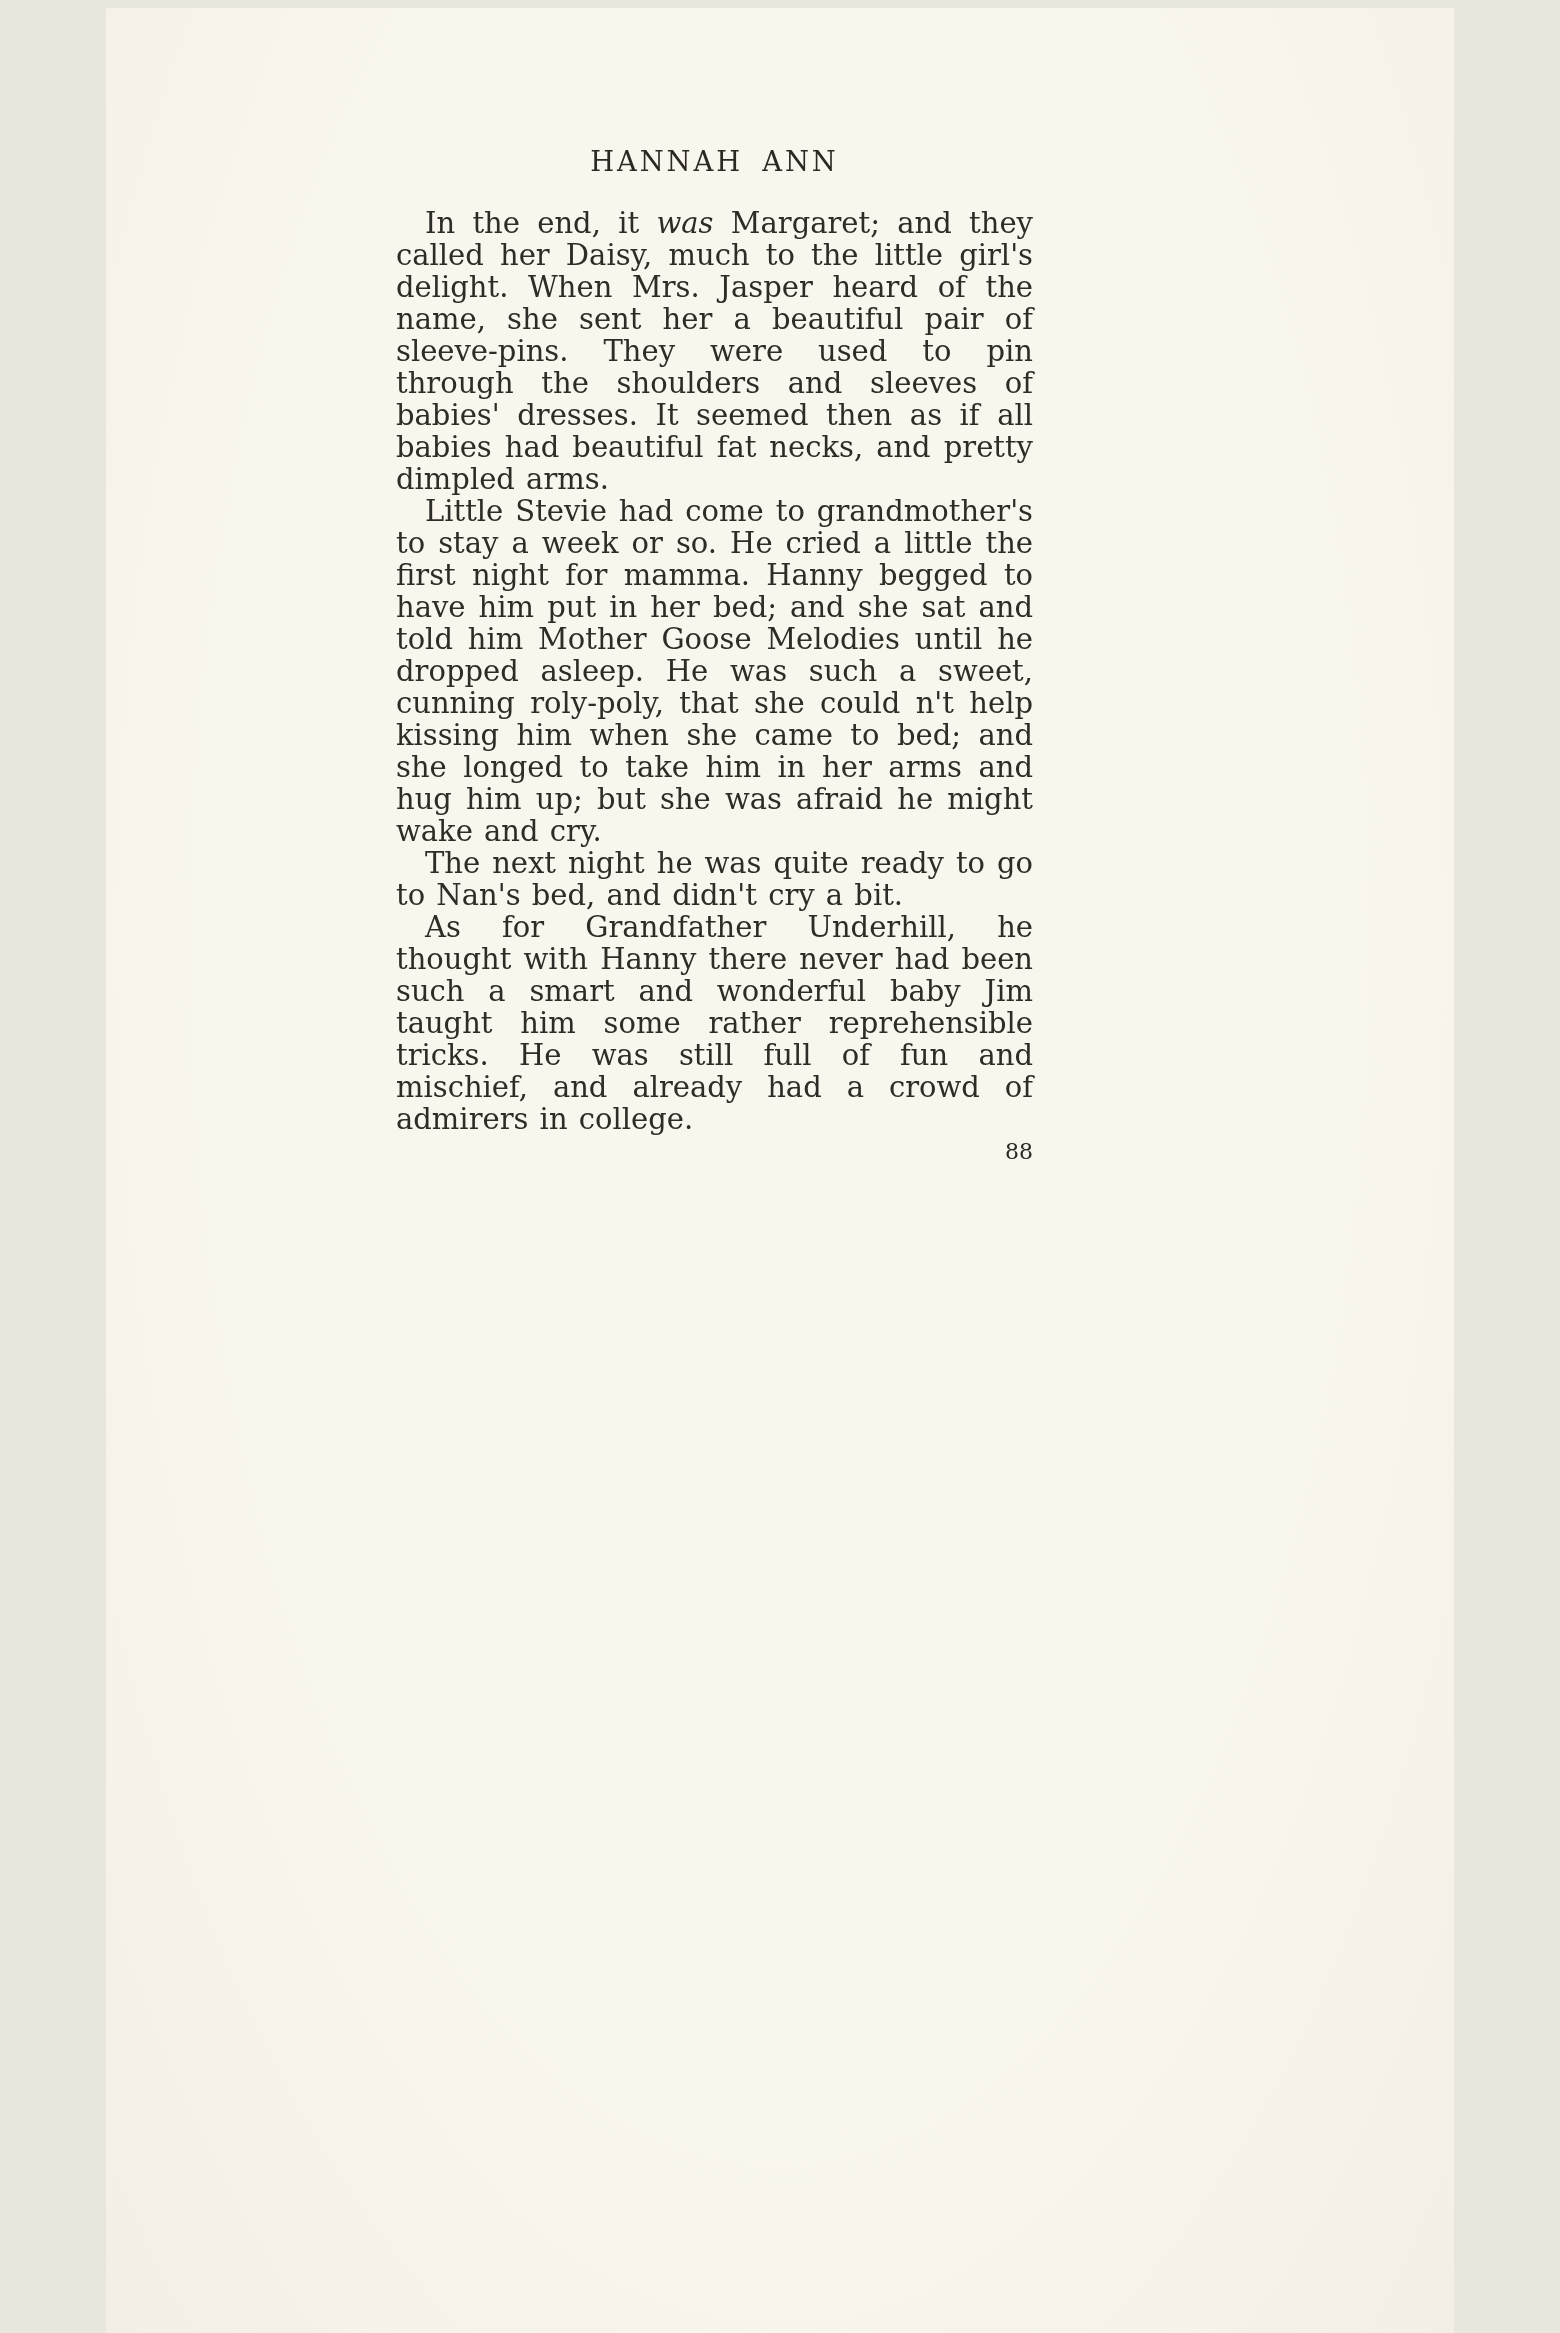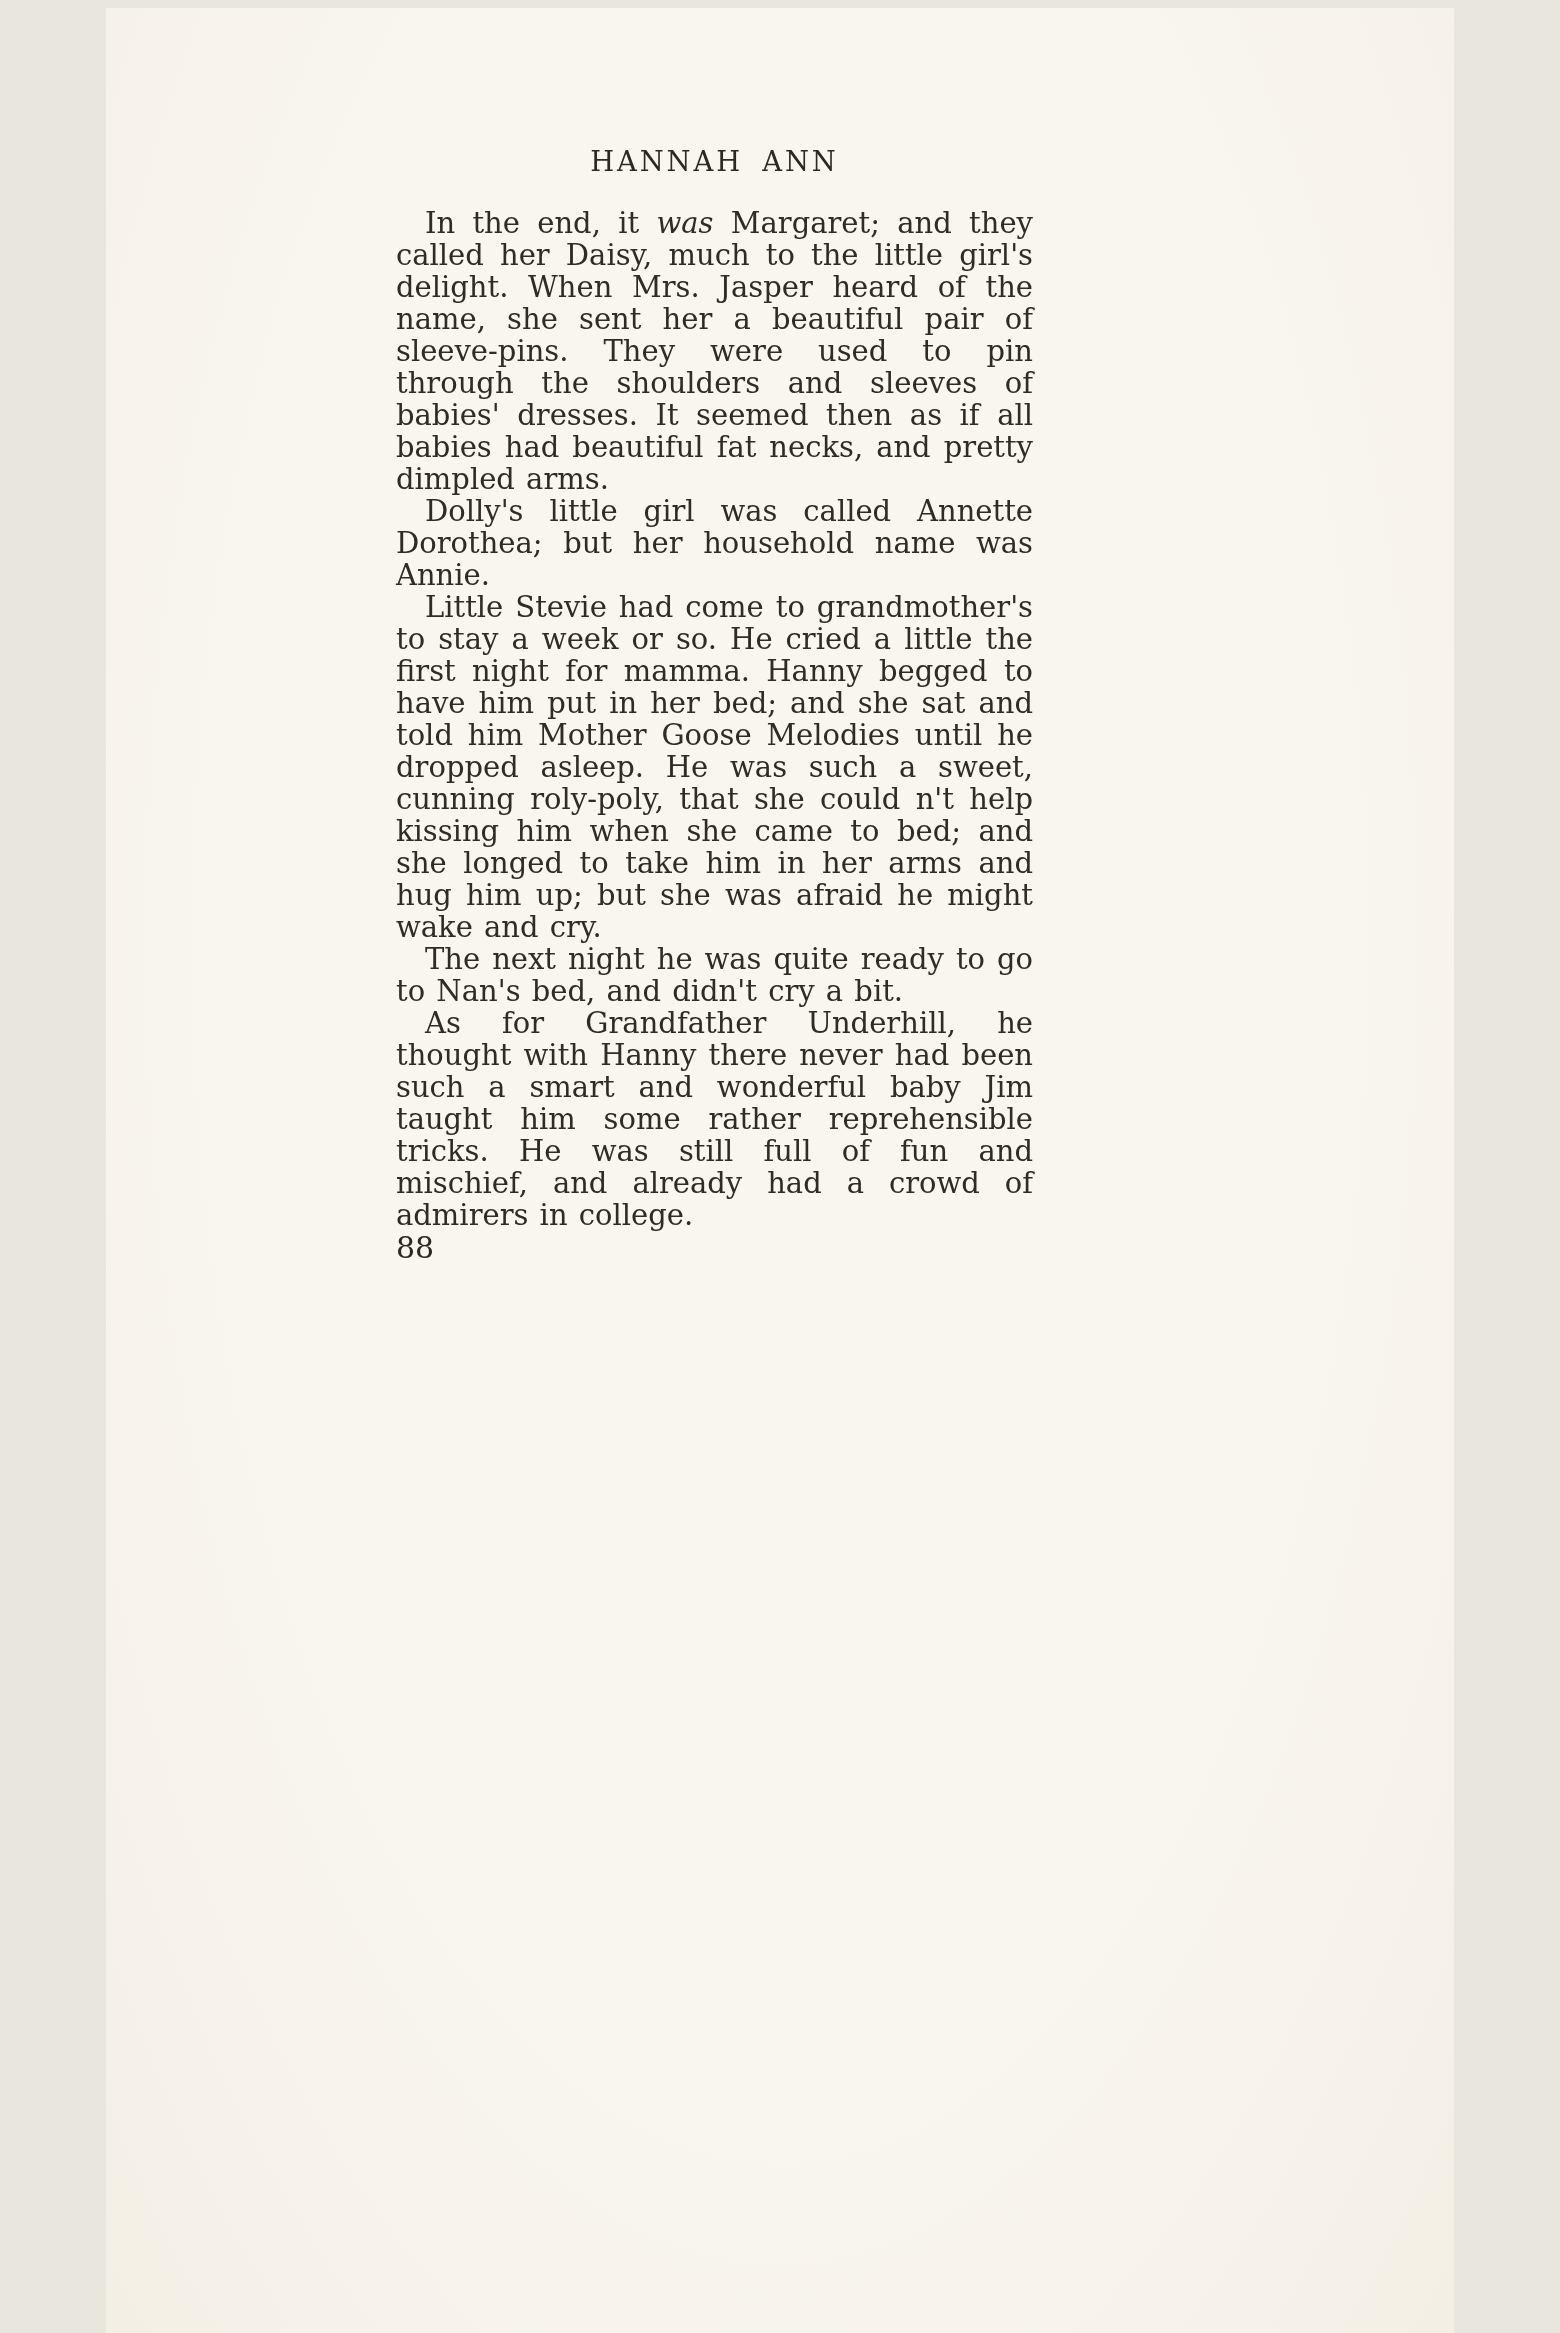--- a/index.html
+++ b/index.html
@@ -40,37 +40,36 @@
       line-height: 32px;
       text-align: justify;
       text-indent: 29px;
       word-spacing: 2px;
     }
     .para em {
       font-style: italic;
     }
     .page-number {
       margin-top: 1px;
-      text-align: left;
-      font-size: 30px;
+      text-align: right;
+      font-size: 22px;
       line-height: 32px;
       color: #2b2922;
     }
   </style>
 </head>
 <body>
 
 <div class="scan-page">
   <div class="text-block">
 
     <h1 class="running-header">HANNAH ANN</h1>
 
     <p class="para"><span>In the end, it </span><em>was</em><span> Margaret; and they called her Daisy, much to the little girl's delight. When Mrs. Jasper heard of the name, she sent her a beautiful pair of sleeve-pins. They were used to pin through the shoulders and sleeves of babies' dresses. It seemed then as if all babies had beautiful fat necks, and pretty dimpled arms.</span></p>
 
-    <p class="para">Dolly's little girl was called Annette Dorothea; but her household name was Annie.</p>
 
     <p class="para">Little Stevie had come to grandmother's to stay a week or so. He cried a little the first night for mamma. Hanny begged to have him put in her bed; and she sat and told him Mother Goose Melodies until he dropped asleep. He was such a sweet, cunning roly-poly, that she could n't help kissing him when she came to bed; and she longed to take him in her arms and hug him up; but she was afraid he might wake and cry.</p>
 
     <p class="para">The next night he was quite ready to go to Nan's bed, and didn't cry a bit.</p>
 
 
     <p class="para">As for Grandfather Underhill, he thought with Hanny there never had been such a smart and wonderful baby Jim taught him some rather reprehensible tricks. He was still full of fun and mischief, and already had a crowd of admirers in college.</p>
 
 
     <div class="page-number">88</div>

